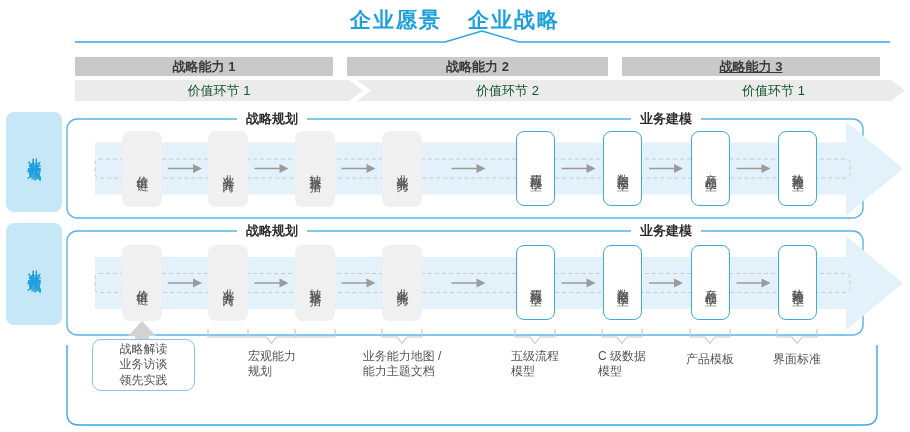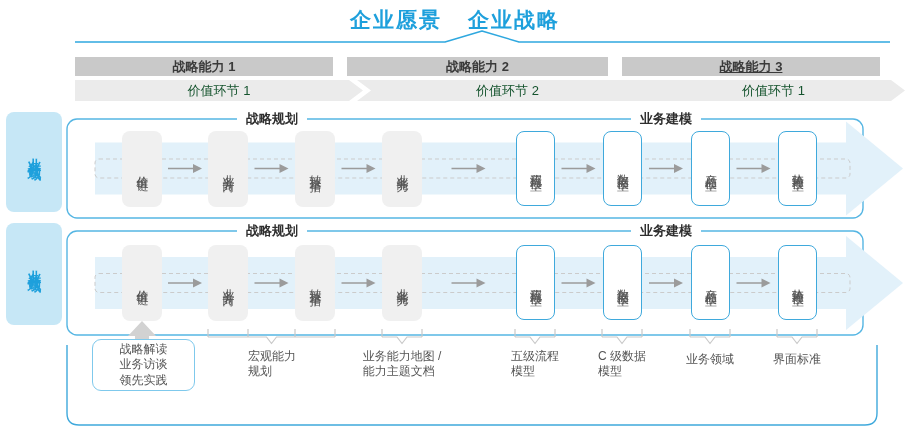--- a/index.html
+++ b/index.html
@@ -130,21 +130,21 @@
 领先实践</div>
 
     <div class="ann ann-0">宏观能力
 规划</div>
     <div class="ann ann-1">业务能力地图 /
 能力主题文档</div>
     <div class="ann ann-2">五级流程
 模型</div>
     <div class="ann ann-3">C 级数据
 模型</div>
-    <div class="ann ann-4">业务领域</div>
+    <div class="ann ann-4">产品模板</div>
     <div class="ann ann-5">界面标准</div>
 
   </div>
 <div class="fbox gray" style="left: 122px; top: 130.5px;">价值链</div>
     <div class="fbox gray" style="left: 208px; top: 130.5px;">业务方向</div>
     <div class="fbox gray" style="left: 295px; top: 130.5px;">转型举措</div>
     <div class="fbox gray" style="left: 382px; top: 130.5px;">业务能力</div>
     <div class="fbox blue" style="left: 516px; top: 130.5px;">流程模型</div>
     <div class="fbox blue" style="left: 603px; top: 130.5px;">数据模型</div>
     <div class="fbox blue" style="left: 691px; top: 130.5px;">产品模型</div>

